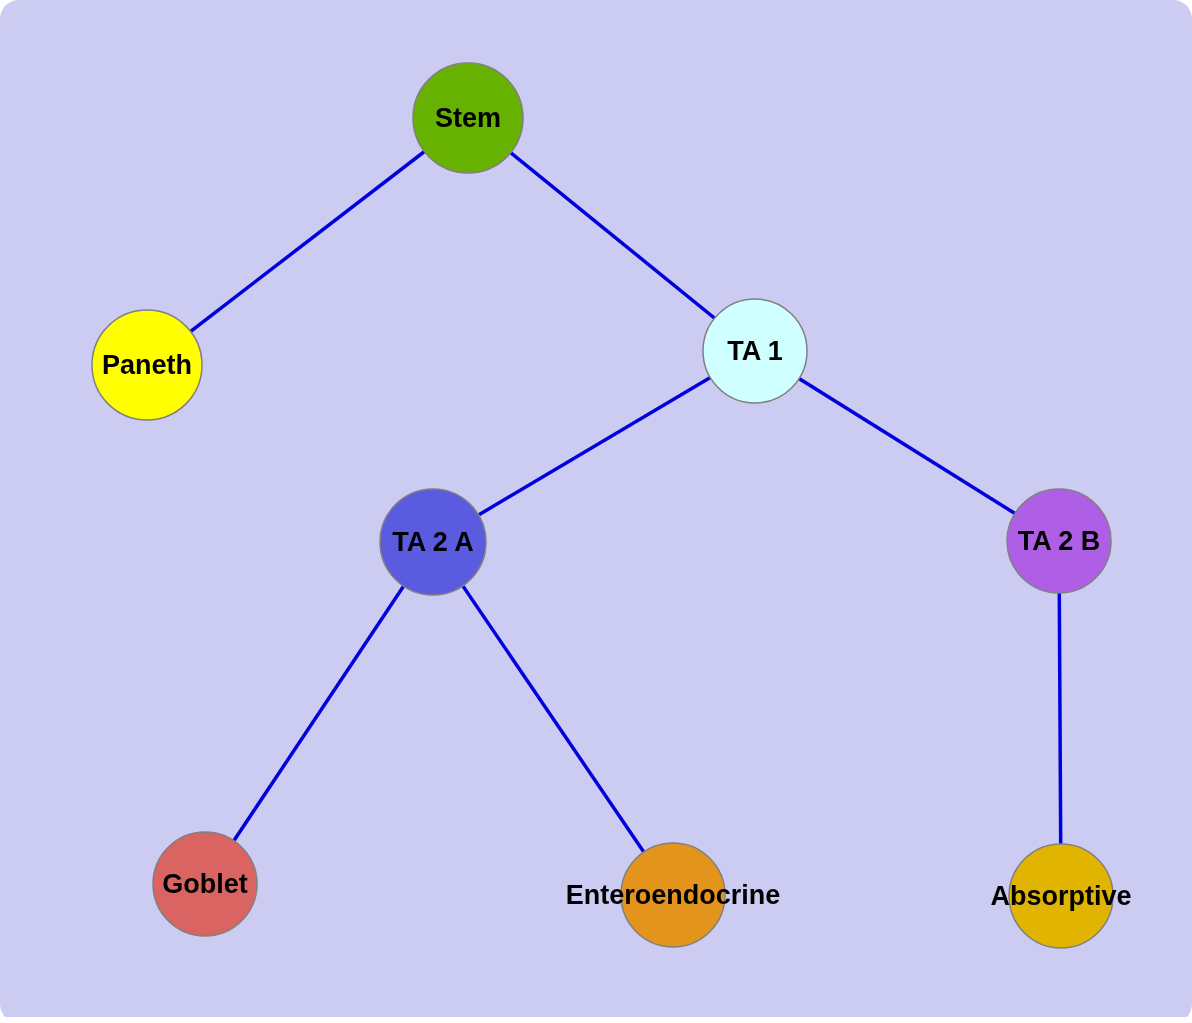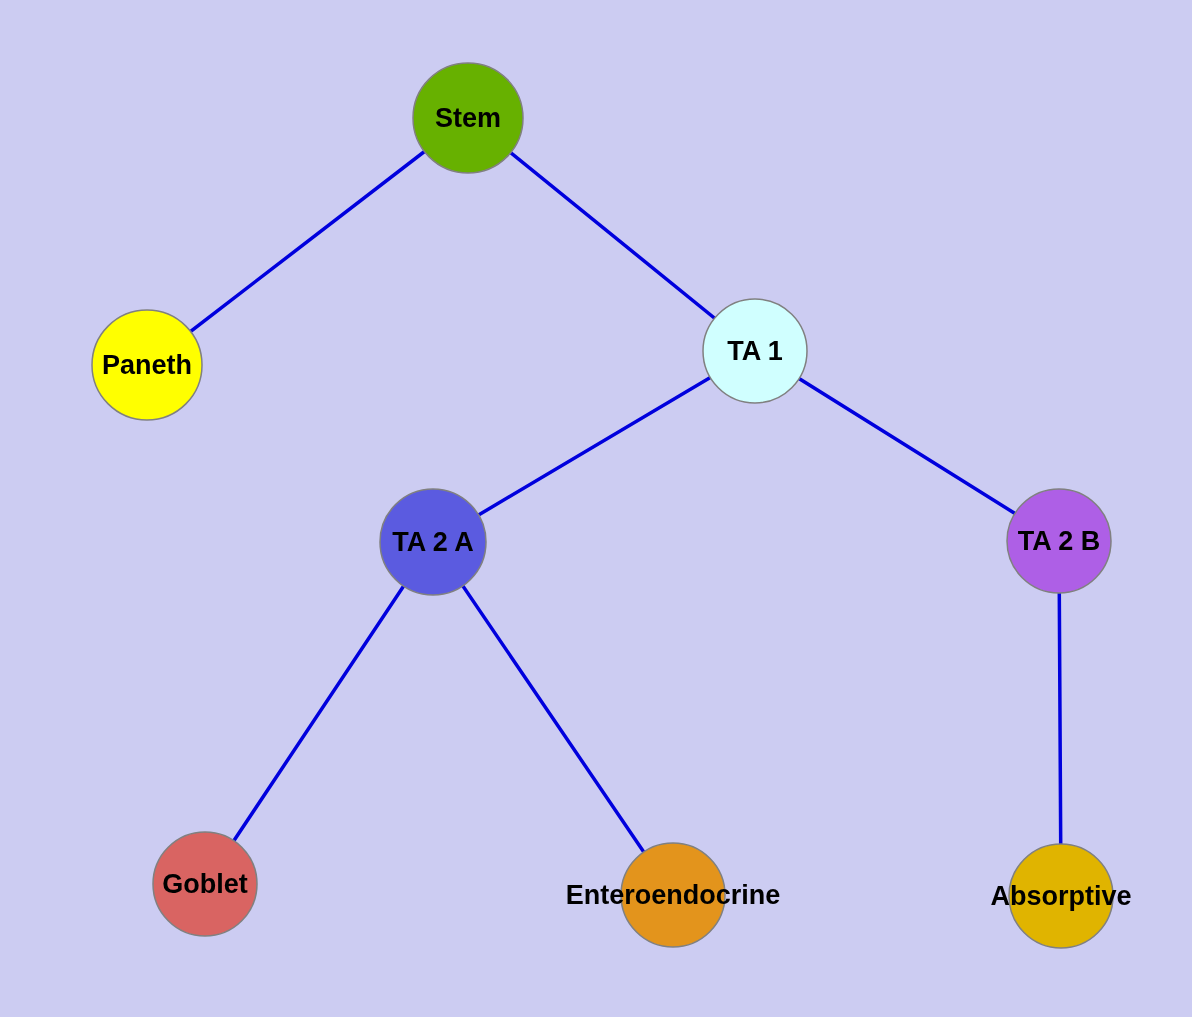--- a/index.html
+++ b/index.html
@@ -6,20 +6,21 @@
       margin: 0;
       padding: 0;
       background: #ffffff;
       font-family: "Liberation Sans", sans-serif;
     }
     #canvas-wrap {
       position: relative;
       width: 1192px;
       height: 1023px;
       overflow: hidden;
+      border-radius: 19px;
     }
     #graph-svg {
       display: block;
       width: 1192px;
       height: 1017px;
     }
     .node-label {
       font-family: "Liberation Sans", sans-serif;
       font-weight: bold;
       font-size: 27px;

